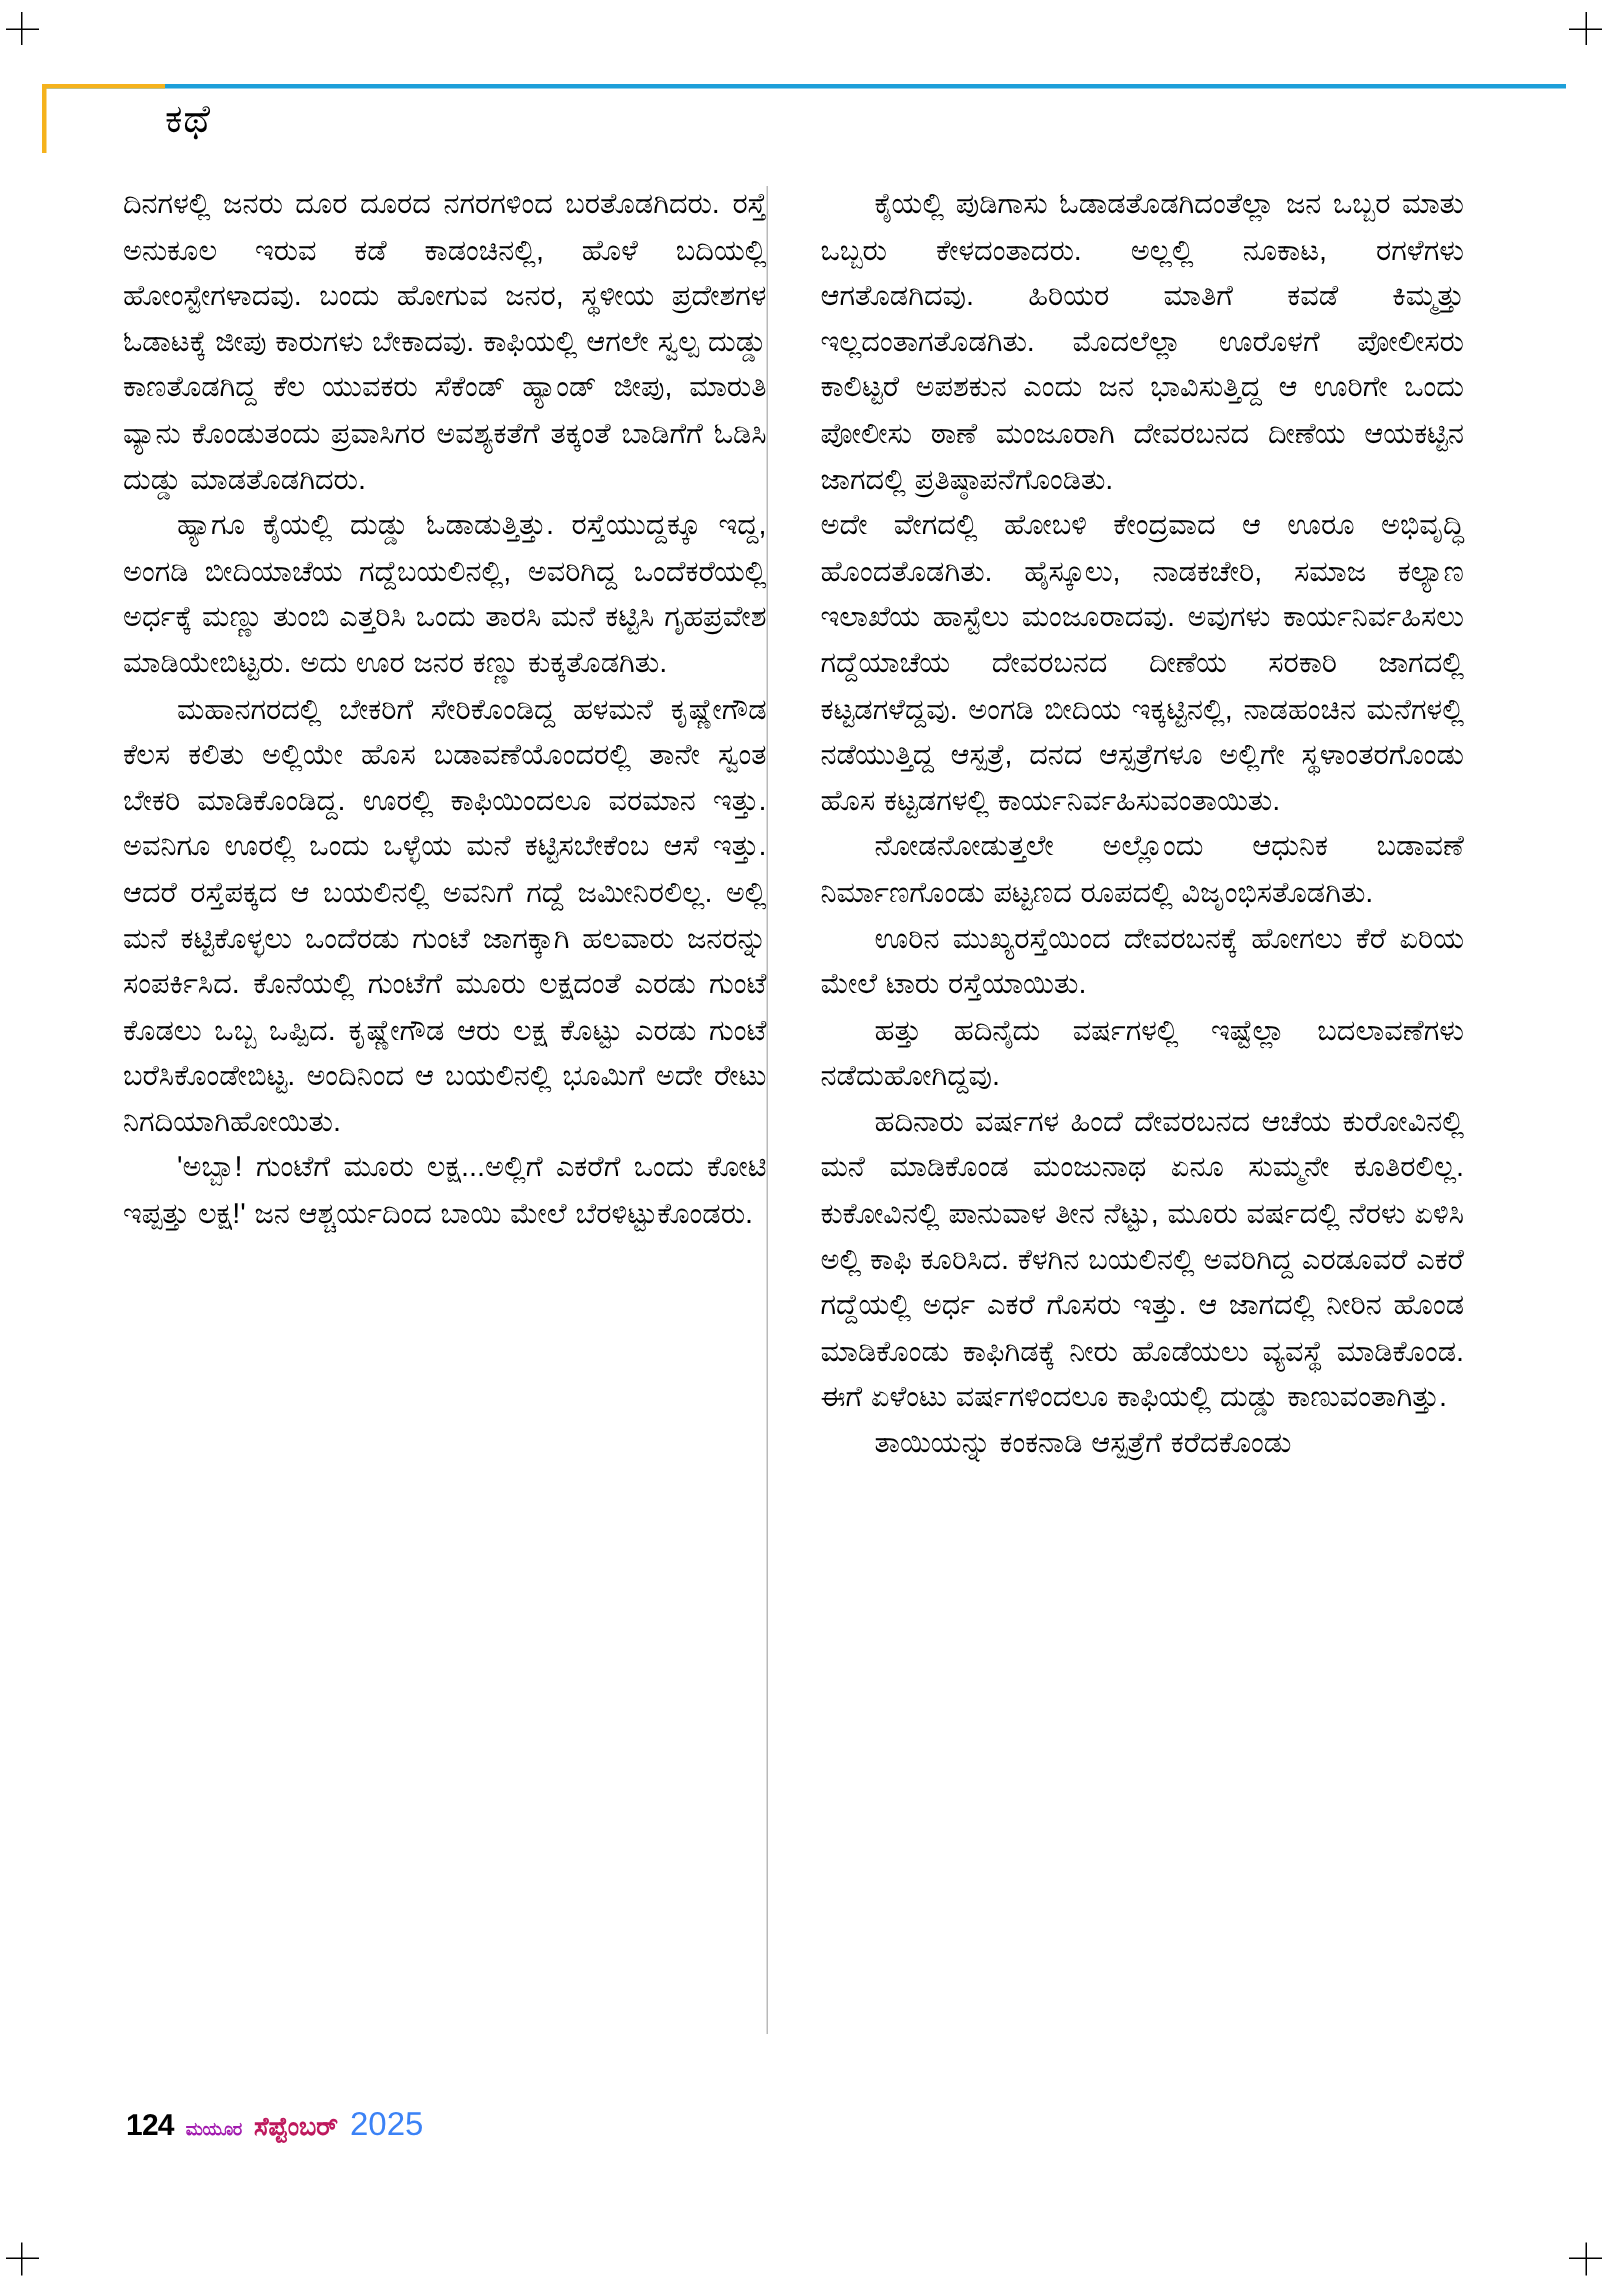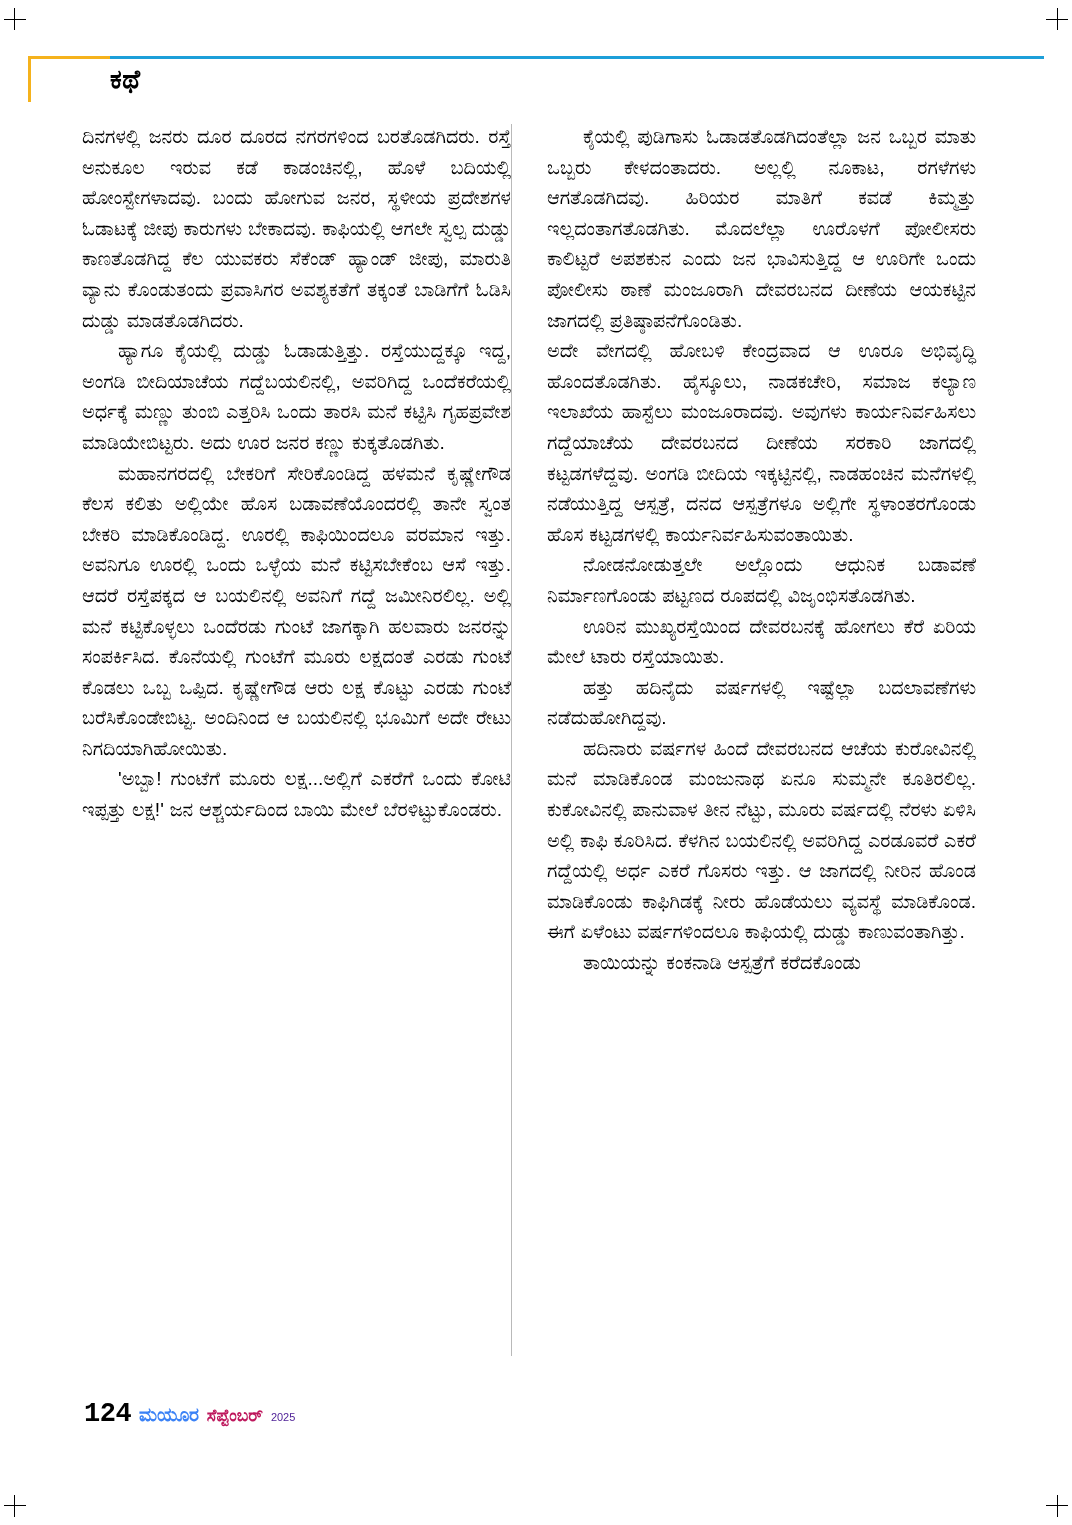--- a/index.html
+++ b/index.html
@@ -65,21 +65,21 @@
     top: 0;
     width: 3px;
     height: 46px;
     background: #f5b21c;
   }
   .section-label {
     position: absolute;
     left: 82px;
     top: 8px;
     font-size: 26px;
-    font-weight: bold;
+    font-weight: normal;
     letter-spacing: 0.5px;
     color: #000;
     font-family: "Liberation Sans", sans-serif;
   }
 
   
   .columns {
     position: absolute;
     left: 82px;
     top: 122px;
@@ -116,39 +116,38 @@
   
   .footer {
     position: absolute;
     left: 84px;
     bottom: 96px;
     display: flex;
     align-items: baseline;
     gap: 8px;
   }
   .folio {
-    font-size: 27px;
+    font-size: 20px;
     font-weight: bold;
     letter-spacing: -0.5px;
-    font-family: Liberation Mono, monospace;
   }
   .masthead {
-    font-size: 19px;
+    font-size: 12px;
     font-weight: bold;
-    color: #3b82f6;
+    color: #a21caf;
     letter-spacing: -0.3px;
   }
   .issue {
     font-size: 17px;
     font-weight: bold;
     color: #be185d;
   }
   .year {
-    font-size: 11px;
-    color: #4c1d95;
+    font-size: 22px;
+    color: #3b82f6;
   }
 </style>
 </head>
 <body>
 
 <div class="page">
 
   <div class="tick tl-v"></div>
   <div class="tick tl-h"></div>
   <div class="tick tr-v"></div>

